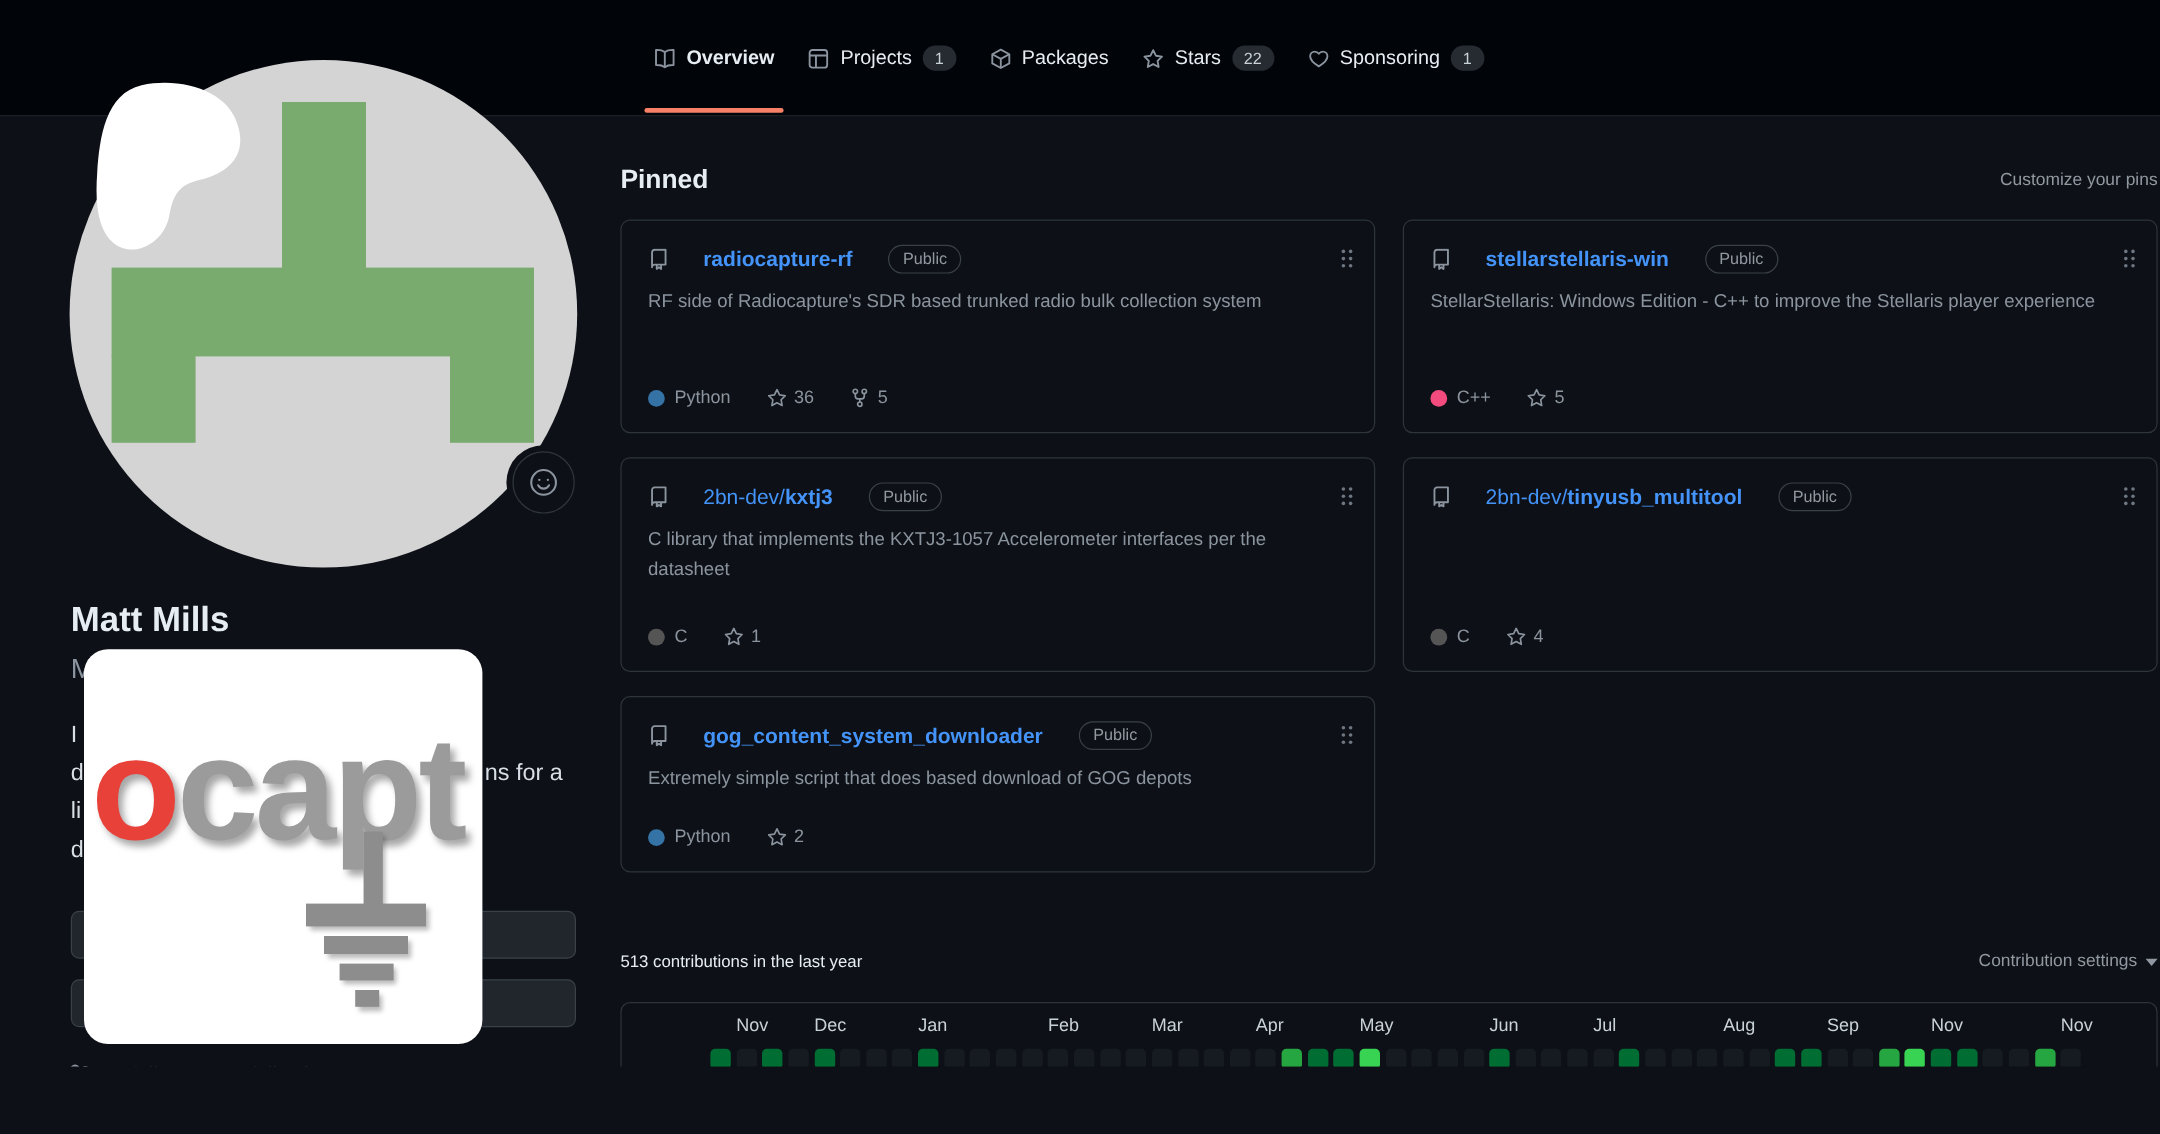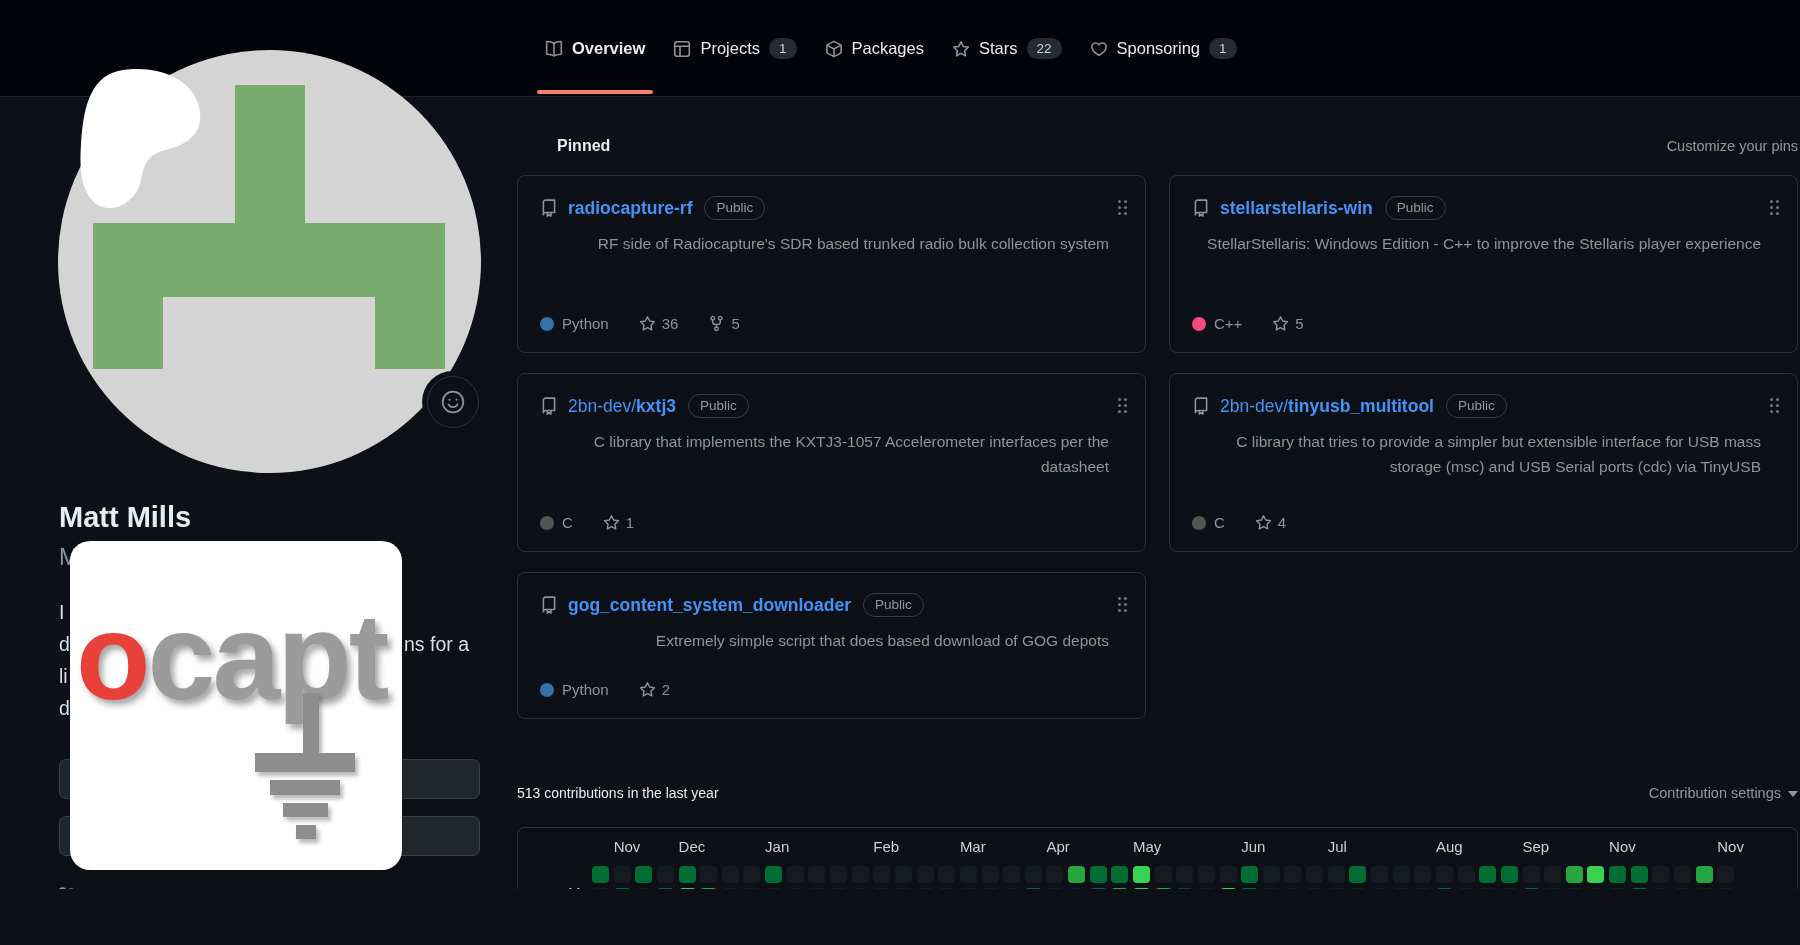--- a/index.html
+++ b/index.html
@@ -1,17 +1,17 @@
 <!DOCTYPE html>
 <html><head>
 <meta charset="utf-8">
 <style>
   * { margin:0; padding:0; box-sizing:border-box; }
   body { background:#0d1117; font-family:"Liberation Sans","DejaVu Sans",sans-serif; }
-  .page { position:relative; width:1800px; height:889px; overflow:hidden; background:#0d1117;text-align:right; }
+  .page { position:relative; width:1800px; height:889px; overflow:hidden; background:#0d1117; }
 
   
   .header { position:absolute; left:0; top:0; width:1800px; height:97px; background:#010409; border-bottom:1px solid #21262d; z-index:1; }
   .tabs { position:absolute; left:531px; top:0; height:97px; display:flex; }
   .tab { position:relative; height:97px; display:flex; align-items:center; gap:9px; padding:0 14px; color:#e6edf3; font-size:16.5px; cursor:pointer; }
   .tab .ticon { display:flex; color:#8b949e; }
   .tab.active { font-weight:700; }
   .tab.active::after { content:""; position:absolute; left:6px; right:6px; bottom:3px; height:4px; border-radius:3px; background:#f78166; }
   .counter { background:rgba(110,118,129,0.35); color:#c9d1d9; font-size:13.5px; font-weight:400; line-height:1; padding:4px 10px; border-radius:999px; }
 
@@ -43,26 +43,26 @@
   .gnd { position:absolute; background:#8d8d8d; box-shadow:3px 4px 4px rgba(0,0,0,0.28); }
   .gnd.stem { left:233px; top:152px; width:16px; height:62px; }
   .gnd.b1 { left:185px; top:212px; width:100px; height:19px; }
   .gnd.b2 { left:200px; top:239px; width:70px;  height:15px; }
   .gnd.b3 { left:213px; top:262px; width:45px;  height:14px; }
   .gnd.b4 { left:226px; top:284px; width:20px;  height:14px; }
 
   
   .main { position:absolute; left:517px; top:137px; width:1281px; z-index:2; }
   .pinned-head { display:flex; justify-content:space-between; align-items:center; }
-  .pinned-title { font-size:16px; font-weight:700; color:#e6edf3;margin-left:40px; }
+  .pinned-title { font-size:22px; font-weight:700; color:#e6edf3; }
   .customize { font-size:14.5px; color:#9198a1; cursor:pointer; }
   .grid { margin-top:20px; display:grid; grid-template-columns:629px 629px; column-gap:23px; row-gap:20px; }
   .card { position:relative; border:1px solid #2e343c; border-radius:8px; padding:20px 22px; display:flex; flex-direction:column; background:#0d1117; }
   .card.tall { height:178px; } .card.tall2 { height:179px; } .card.short { height:147px; }
-  .trow { display:flex; align-items:center; gap:10px; }
+  .trow { display:flex; align-items:center; gap:28px; }
   .ricon { display:flex; color:#8b949e; flex:none; }
   .rname { font-size:17.5px; color:#4493f8; cursor:pointer; }
   .rname .owner { font-weight:400; } .rname .repo { font-weight:700; }
   .pill { border:1px solid #3a4048; border-radius:999px; color:#9198a1; font-size:13.5px; padding:3px 11px; line-height:1.2; margin-left:2px; }
   .handle { position:absolute; top:24px; right:24px; width:3px; height:3px; border-radius:50%; background:#6e7681; cursor:grab;
             box-shadow:6px 0 0 #6e7681, 0 6px 0 #6e7681, 6px 6px 0 #6e7681, 0 12px 0 #6e7681, 6px 12px 0 #6e7681; }
   .desc { margin-top:11px; font-size:15.5px; line-height:25px; color:#8b949e; padding-right:14px; }
   .stats { margin-top:auto; display:flex; align-items:center; gap:30px; color:#8b949e; font-size:15px; }
   .lang { display:flex; align-items:center; gap:8px; }
   .ldot { width:14px; height:14px; border-radius:50%; background:#555; }
@@ -284,21 +284,20 @@
           <span class="ricon">
               <svg width="18" height="18" viewBox="0 0 16 16" fill="none" stroke="currentColor" stroke-width="1.4" stroke-linejoin="round">
                 <path d="M13 12H5a2 2 0 0 0-2 2V3a2 2 0 0 1 2-2h8z"></path>
                 <path d="M6.5 12v3.2l1.6-1.2 1.6 1.2V12"></path>
               </svg>
             </span>
           <span class="rname"><span class="owner">2bn-dev/</span><span class="repo">tinyusb_multitool</span></span>
           <span class="pill">Public</span>
         </div>
         <div class="handle"></div>
-        <div class="desc">C library that tries to provide a simpler but extensible interface for USB mass storage (msc) and USB Serial ports (cdc) via TinyUSB</div>
         <div class="stats">
           <span class="lang">
               <span class="ldot" title="C" style="background: rgb(85, 85, 85);"></span>
               <span>C</span>
             </span>
           <span class="stat">
               <svg width="17" height="17" viewBox="0 0 16 16" fill="none" stroke="currentColor" stroke-width="1.3" stroke-linejoin="round">
                 <path d="M8 1.6l2 4.1 4.5.65-3.25 3.2.75 4.5L8 11.9l-4 2.15.75-4.5L1.5 6.35 6 5.7z"></path>
               </svg>
               <span>4</span>

